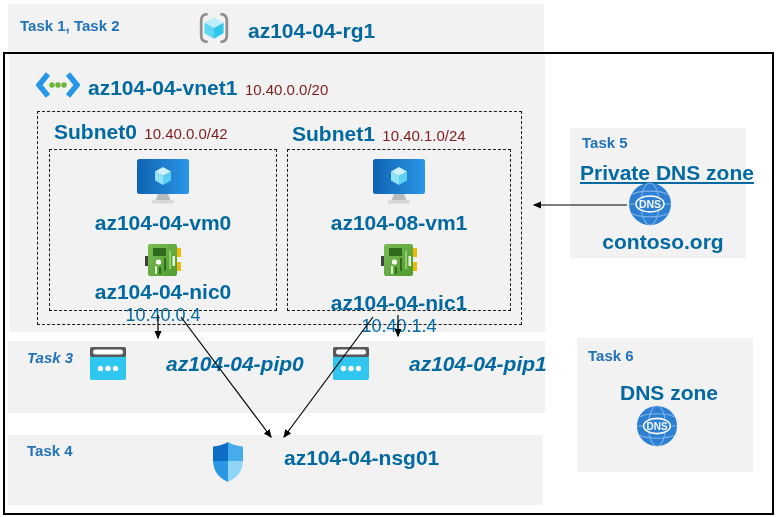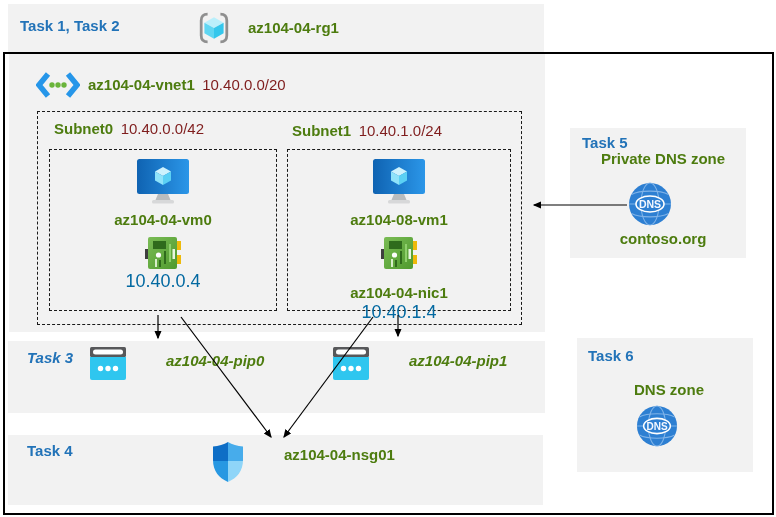--- a/index.html
+++ b/index.html
@@ -4,21 +4,21 @@
 <style>
   html,body{margin:0;padding:0;background:#fff;}
   #canvas{
     position:relative;width:776px;height:517px;background:#fff;overflow:hidden;
     font-family:"Liberation Sans",sans-serif;color:#111;
   }
   .abs{position:absolute;}
   .gray{background:#f2f2f2;}
   .frame{position:absolute;left:3px;top:52px;width:767px;height:459px;border:2px solid #000;background:transparent;}
   .task-label{font-size:15px;font-weight:700;color:#2273b8;white-space:nowrap;}
-  .bold-label{font-size:15px;font-weight:700;color:#4d7c0f;white-space:nowrap;}
+  .bold-label{font-size:21px;font-weight:700;color:#0369a1;white-space:nowrap;}
   .reg-label{font-size:15px;font-weight:400;color:#7f1d1d;white-space:nowrap;}
   .ip-label{font-size:18px;font-weight:400;color:#0369a1;white-space:nowrap;}
   .dashed{border:1.5px dashed #1a1a1a;}
   .subnet-box{display:flex;flex-direction:column;align-items:center;}
   .center-col{display:flex;align-items:flex-start;gap:40px;}
   .ctext{left:0;right:0;text-align:center;}
   svg{display:block;}
   .arrows{position:absolute;left:0;top:0;pointer-events:none;}
 </style>
 </head>
@@ -95,20 +95,21 @@
             <circle cx="13.5" cy="19" r="2.6" fill="#fdfdfd"></circle>
             <rect x="10" y="23" width="2" height="8" fill="#d8eecb"></rect>
             <rect x="14" y="24" width="2" height="7" fill="#2f6b1c"></rect>
             <rect x="19" y="15" width="2" height="13" fill="#2f6b1c"></rect>
             <rect x="24" y="8" width="2" height="18" fill="#8fd06c"></rect>
             <rect x="27.5" y="13" width="2.5" height="10" fill="#e8f5e0"></rect>
             <rect x="32" y="5" width="4" height="9" fill="#edba0b"></rect>
             <rect x="32" y="19" width="4" height="9" fill="#edba0b"></rect>
           </svg>
         </span>
+        <span class="bold-label" style="margin-top:3px;">az104-04-nic0</span>
         <span class="ip-label" style="margin-top:1px;">10.40.0.4</span>
       </div>
 
       <span class="abs" style="left:254px;top:10px;">
         <span class="bold-label">Subnet1</span>
         <span class="reg-label" style="margin-left:3px;">10.40.1.0/24</span>
       </span>
       <div class="abs dashed subnet-box" style="left:249px;top:37px;width:222px;height:160px;">
         <span style="margin-top:9px;">
           <svg width="54" height="46" viewBox="0 0 54 46">
@@ -189,21 +190,21 @@
             <rect x="16" y="19" width="16" height="21" fill="#8fd5f8"></rect>
           </g>
         </svg>
       </span>
       <span class="bold-label" style="margin-top:4px;">az104-04-nsg01</span>
     </div>
   </div>
 
   <div class="abs gray" style="left:570px;top:128px;width:176px;height:130px;">
     <span class="abs task-label" style="left:12px;top:6px;">Task 5</span>
-    <span class="abs ctext bold-label" style="top:22px;padding-left:10px;">Private DNS zone</span>
+    <span class="abs ctext bold-label" style="top:33px;padding-left:10px;text-decoration:underline;">Private DNS zone</span>
     <span class="abs" style="left:58px;top:54px;">
       <svg width="44" height="44" viewBox="0 0 44 44">
         <circle cx="22" cy="22" r="21" fill="#2d7fd2"></circle>
         <g stroke="#7fb3e8" stroke-width="1.1" fill="none">
           <ellipse cx="22" cy="22" rx="9" ry="21"></ellipse>
           <path d="M3.5,12.5 C12,8 32,8 40.5,12.5"></path>
           <path d="M3.5,31.5 C12,36 32,36 40.5,31.5"></path>
           <path d="M1,22 L43,22"></path>
         </g>
         <ellipse cx="22" cy="22" rx="14" ry="8" fill="#2d7fd2" stroke="#ffffff" stroke-width="1.6"></ellipse>

